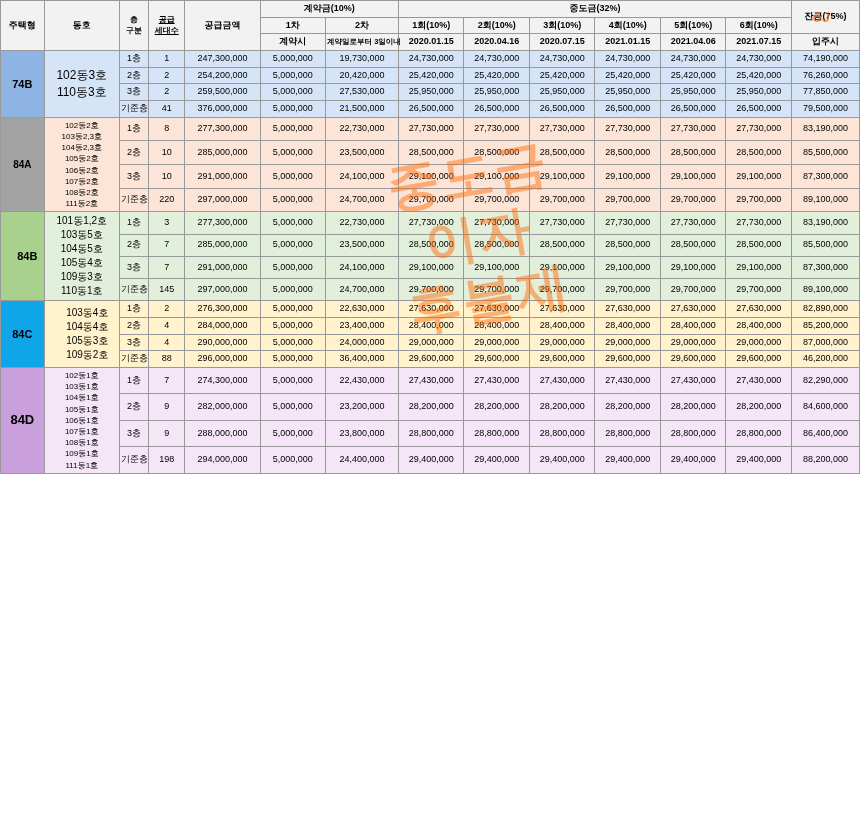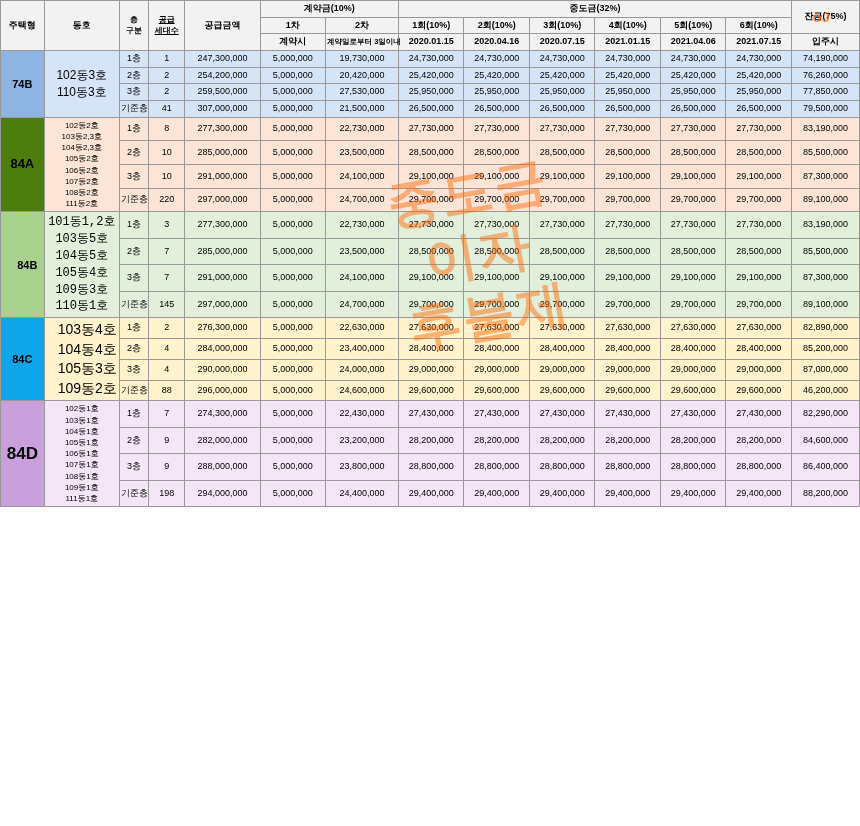--- a/index.html
+++ b/index.html
@@ -172,33 +172,33 @@
           <td>25,950,000</td>
           <td>25,950,000</td>
           <td>25,950,000</td>
           <td>25,950,000</td>
           <td>25,950,000</td>
           <td>77,850,000</td>
         </tr>
         <tr style="background-color: rgb(214, 228, 247);">
           <td>기준층</td>
           <td>41</td>
-          <td>307,000,000</td>
+          <td>376,000,000</td>
           <td>5,000,000</td>
           <td>21,500,000</td>
           <td>26,500,000</td>
           <td>26,500,000</td>
           <td>26,500,000</td>
           <td>26,500,000</td>
           <td>26,500,000</td>
           <td>26,500,000</td>
           <td>79,500,000</td>
         </tr>
         <tr style="background-color: rgb(252, 228, 214);">
-          <td rowspan="4" style="background-color: #4d7c0f; font-weight: bold; font-size: 13px;">84A</td>
+          <td rowspan="4" style="background-color: #a3a3a3; font-weight: bold; font-size: 10px;">84A</td>
           <td rowspan="4" style="font-size: 8px; line-height: 1.4; margin-left: 34px;">102동2호<br>103동2,3호<br>104동2,3호<br>105동2호<br>106동2호<br>107동2호<br>108동2호<br>111동2호</td>
           <td>1층</td>
           <td>8</td>
           <td>277,300,000</td>
           <td>5,000,000</td>
           <td>22,730,000</td>
           <td>27,730,000</td>
           <td>27,730,000</td>
           <td>27,730,000</td>
           <td>27,730,000</td>
@@ -243,21 +243,21 @@
           <td>29,700,000</td>
           <td>29,700,000</td>
           <td>29,700,000</td>
           <td>29,700,000</td>
           <td>29,700,000</td>
           <td>29,700,000</td>
           <td>89,100,000</td>
         </tr>
         <tr style="background-color: rgb(226, 239, 218);">
           <td rowspan="4" style="background-color: rgb(169, 209, 142); font-weight: bold; font-size: 11px; padding-left: 11px;">84B</td>
-          <td rowspan="4" style="font-size: 12px; line-height: 1.4; font-family: Liberation Mono, monospace;">101동1,2호<br>103동5호<br>104동5호<br>105동4호<br>109동3호<br>110동1호</td>
+          <td rowspan="4" style="font-size: 10px; line-height: 1.4;">101동1,2호<br>103동5호<br>104동5호<br>105동4호<br>109동3호<br>110동1호</td>
           <td>1층</td>
           <td>3</td>
           <td>277,300,000</td>
           <td>5,000,000</td>
           <td>22,730,000</td>
           <td>27,730,000</td>
           <td>27,730,000</td>
           <td>27,730,000</td>
           <td>27,730,000</td>
           <td>27,730,000</td>
@@ -301,21 +301,21 @@
           <td>29,700,000</td>
           <td>29,700,000</td>
           <td>29,700,000</td>
           <td>29,700,000</td>
           <td>29,700,000</td>
           <td>29,700,000</td>
           <td>89,100,000</td>
         </tr>
         <tr style="background-color: rgb(255, 242, 204);">
           <td rowspan="4" style="background-color: #0ea5e9; font-weight: bold; font-size: 11px;">84C</td>
-          <td rowspan="4" style="font-size: 14px; line-height: 1.4; padding-left: 12px;">103동4호<br>104동4호<br>105동3호<br>109동2호</td>
+          <td rowspan="4" style="font-size: 10px; line-height: 1.4; padding-left: 12px;">103동4호<br>104동4호<br>105동3호<br>109동2호</td>
           <td>1층</td>
           <td>2</td>
           <td>276,300,000</td>
           <td>5,000,000</td>
           <td>22,630,000</td>
           <td>27,630,000</td>
           <td>27,630,000</td>
           <td>27,630,000</td>
           <td>27,630,000</td>
           <td>27,630,000</td>
@@ -348,31 +348,31 @@
           <td>29,000,000</td>
           <td>29,000,000</td>
           <td>29,000,000</td>
           <td>87,000,000</td>
         </tr>
         <tr style="background-color: rgb(255, 242, 204);">
           <td>기준층</td>
           <td>88</td>
           <td>296,000,000</td>
           <td>5,000,000</td>
-          <td>24,600,000</td>
+          <td>36,400,000</td>
           <td>29,600,000</td>
           <td>29,600,000</td>
           <td>29,600,000</td>
           <td>29,600,000</td>
           <td>29,600,000</td>
           <td>29,600,000</td>
           <td>46,200,000</td>
         </tr>
         <tr style="background-color: rgb(244, 230, 247);">
-          <td rowspan="4" style="background-color: rgb(201, 160, 220); font-weight: bold; font-size: 17px;">84D</td>
+          <td rowspan="4" style="background-color: rgb(201, 160, 220); font-weight: bold; font-size: 13px;">84D</td>
           <td rowspan="4" style="font-size: 8px; line-height: 1.4;">102동1호<br>103동1호<br>104동1호<br>105동1호<br>106동1호<br>107동1호<br>108동1호<br>109동1호<br>111동1호</td>
           <td>1층</td>
           <td>7</td>
           <td>274,300,000</td>
           <td>5,000,000</td>
           <td>22,430,000</td>
           <td>27,430,000</td>
           <td>27,430,000</td>
           <td>27,430,000</td>
           <td>27,430,000</td>

